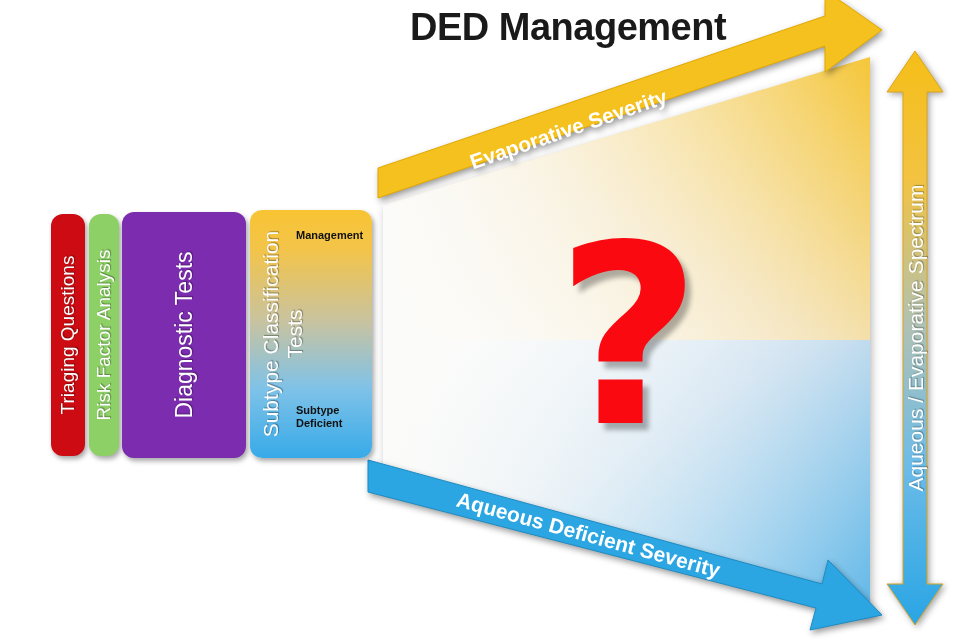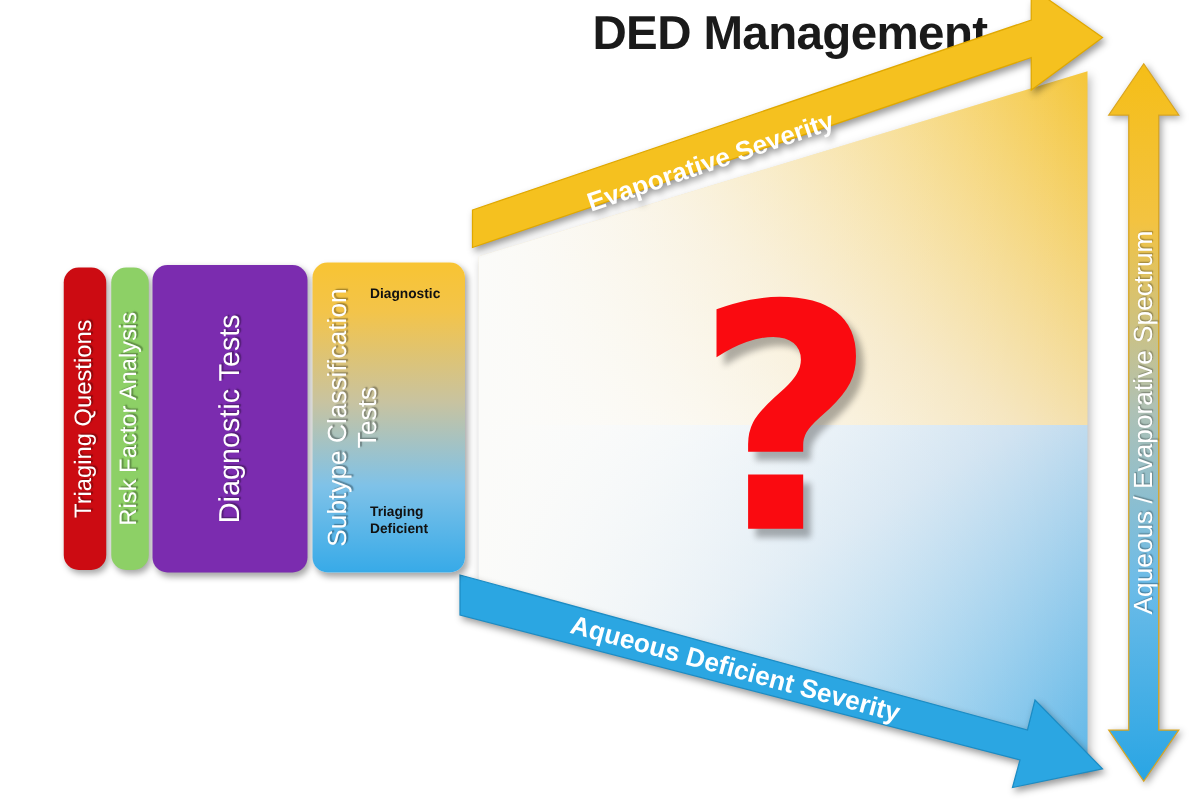--- a/index.html
+++ b/index.html
@@ -10,21 +10,21 @@
     overflow:hidden;
     position:relative;
   }
   #stage{position:absolute;left:0;top:0;width:960px;height:640px;overflow:hidden;background:#fff;}
 
   
   #title{
     position:absolute;
     left:410px; top:4px;
     width:380px;
-    text-align:right;
+    text-align:left;
     font-size:38px;
     font-weight:bold;
     color:#1a1a1a;
     letter-spacing:-0.5px;
     line-height:46px;
     white-space:nowrap;
   }
 
   
   .box{
@@ -199,19 +199,19 @@
   </div>
 
   <div class="box" id="box-diagnostic">
     <span class="vlabel">Diagnostic Tests</span>
   </div>
 
   <div class="box" id="box-subtype">
     <span class="vlabel two" style="width:230px;">Subtype Classification Tests</span>
   </div>
 
-  <div class="inlabel" id="lbl-evaporative">Diagnostic</div>
+  <div class="inlabel" id="lbl-evaporative">Management</div>
   <div class="inlabel" id="lbl-aqueous">
-    <div>Triaging</div>
+    <div>Subtype</div>
     <div>Deficient</div>
   </div>
 
 </div>
 
 </body></html>

